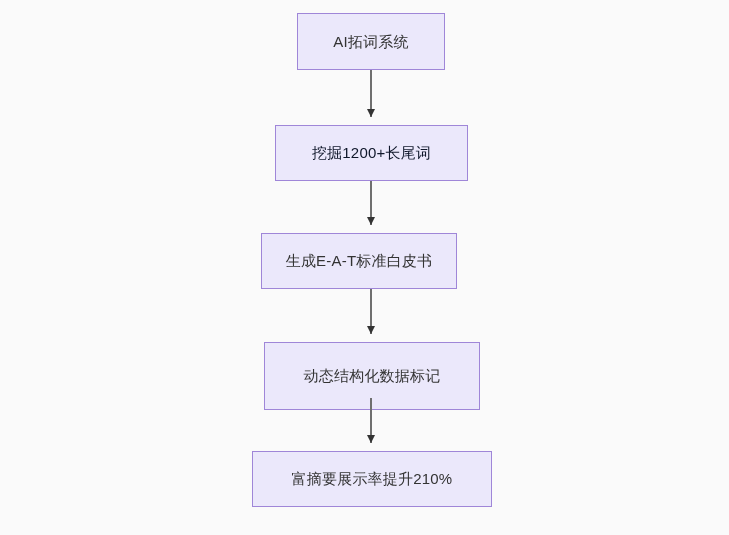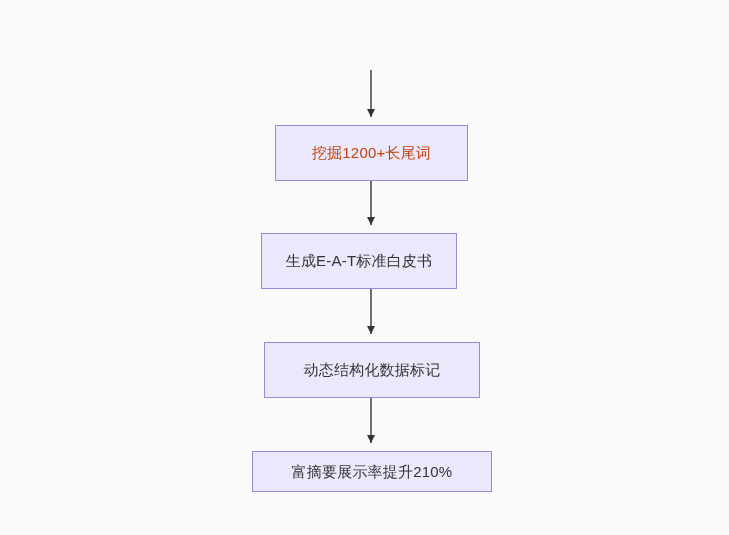--- a/index.html
+++ b/index.html
@@ -59,50 +59,53 @@
     border-left: 4.5px solid transparent;
     border-right: 4.5px solid transparent;
     border-top: 8px solid #333333;
   }
 </style>
 </head>
 <body>
 
 <div id="flowchart-canvas" style="background: rgb(250, 250, 250);">
 
+  <div class="node" id="node-0" style="left: 297px; top: 13px; width: 148px; height: 57px; background: rgb(235, 232, 251); border-color: rgb(159, 134, 216); color: rgb(51, 51, 51);">
+    <span class="node-label">AI拓词系统</span>
+  </div>
 
   <div class="edge" id="edge-0" style="left: 371px; top: 70px;">
     <div class="edge-line" style="height: 47px; background: rgb(111, 111, 111);"></div>
     <div class="edge-arrow" style="top: 39px; border-top-color: rgb(51, 51, 51);"></div>
   </div>
 
-  <div class="node" id="node-1" style="left: 275px; top: 125px; width: 193px; height: 56px; background: rgb(235, 232, 251); border-color: rgb(159, 134, 216); color: #c2410c;">
+  <div class="node" id="node-1" style="left: 275px; top: 125px; width: 193px; height: 56px; background: rgb(235, 232, 251); border-color: rgb(159, 134, 216); color: #0f172a;">
     <span class="node-label">挖掘1200+长尾词</span>
   </div>
 
   <div class="edge" id="edge-1" style="left: 371px; top: 181px;">
     <div class="edge-line" style="height: 44px; background: rgb(111, 111, 111);"></div>
     <div class="edge-arrow" style="top: 36px; border-top-color: rgb(51, 51, 51);"></div>
   </div>
 
   <div class="node" id="node-2" style="left: 261px; top: 233px; width: 196px; height: 56px; background: rgb(235, 232, 251); border-color: rgb(159, 134, 216); color: rgb(51, 51, 51);">
     <span class="node-label">生成E-A-T标准白皮书</span>
   </div>
 
   <div class="edge" id="edge-2" style="left: 371px; top: 289px;">
     <div class="edge-line" style="height: 45px; background: rgb(111, 111, 111);"></div>
     <div class="edge-arrow" style="top: 37px; border-top-color: rgb(51, 51, 51);"></div>
   </div>
 
-  <div class="node" id="node-3" style="left: 264px; top: 342px; width: 216px; height: 56px; background: rgb(235, 232, 251); border-color: rgb(159, 134, 216); color: rgb(51, 51, 51);">
+  <div class="node" id="node-3" style="left: 264px; top: 342px; width: 216px; height: 68px; background: rgb(235, 232, 251); border-color: rgb(159, 134, 216); color: rgb(51, 51, 51);">
     <span class="node-label">动态结构化数据标记</span>
   </div>
 
   <div class="edge" id="edge-3" style="left: 371px; top: 398px;">
     <div class="edge-line" style="height: 45px; background: rgb(111, 111, 111);"></div>
     <div class="edge-arrow" style="top: 37px; border-top-color: rgb(51, 51, 51);"></div>
   </div>
 
-  <div class="node" id="node-4" style="left: 252px; top: 451px; width: 240px; height: 41px; background: rgb(235, 232, 251); border-color: rgb(159, 134, 216); color: rgb(51, 51, 51);">
+  <div class="node" id="node-4" style="left: 252px; top: 451px; width: 240px; height: 56px; background: rgb(235, 232, 251); border-color: rgb(159, 134, 216); color: rgb(51, 51, 51);">
     <span class="node-label">富摘要展示率提升210%</span>
   </div>
 
 </div>
 
 </body></html>

